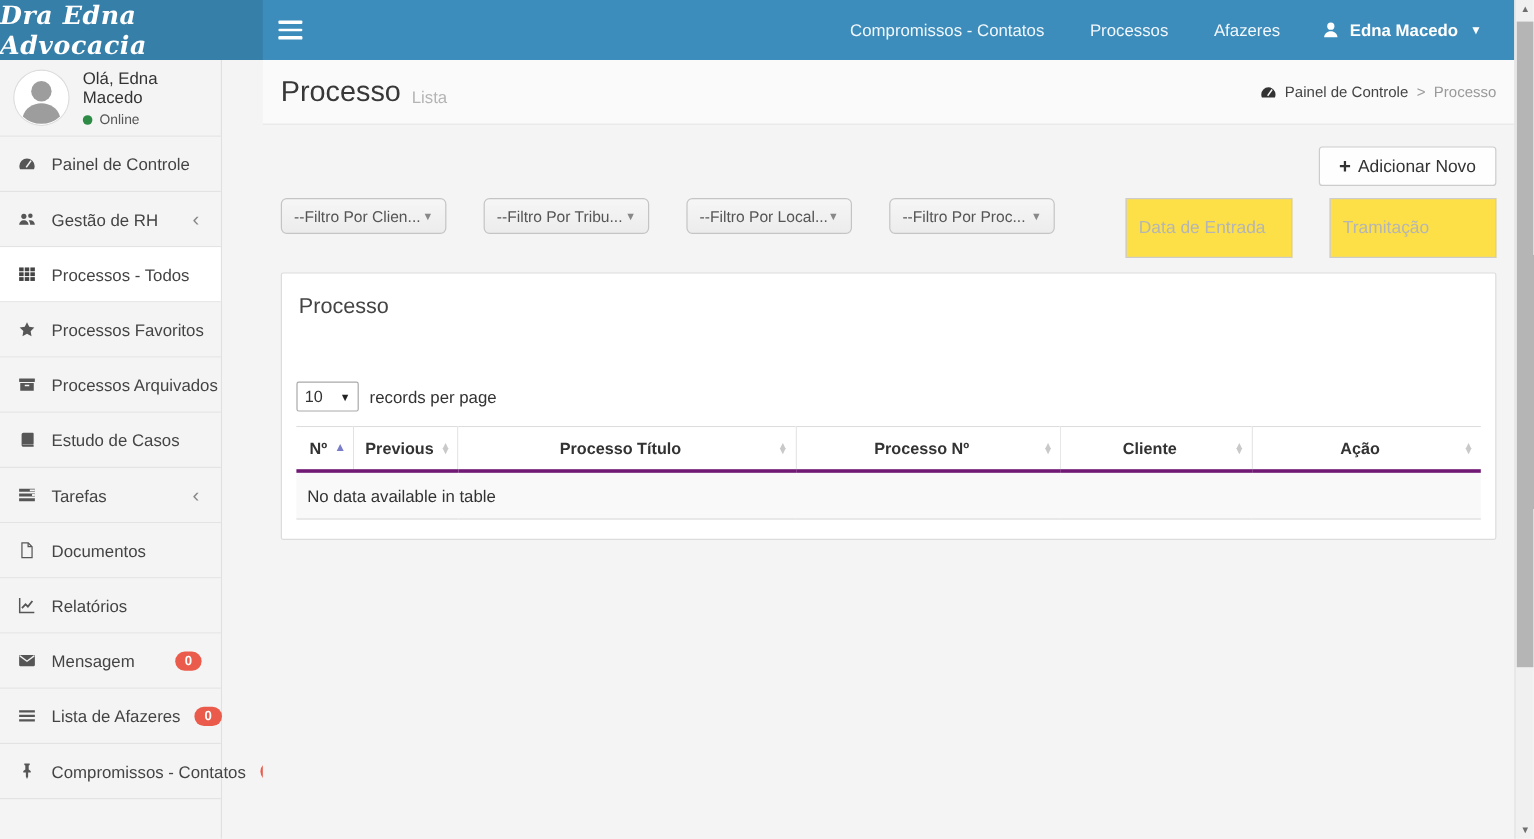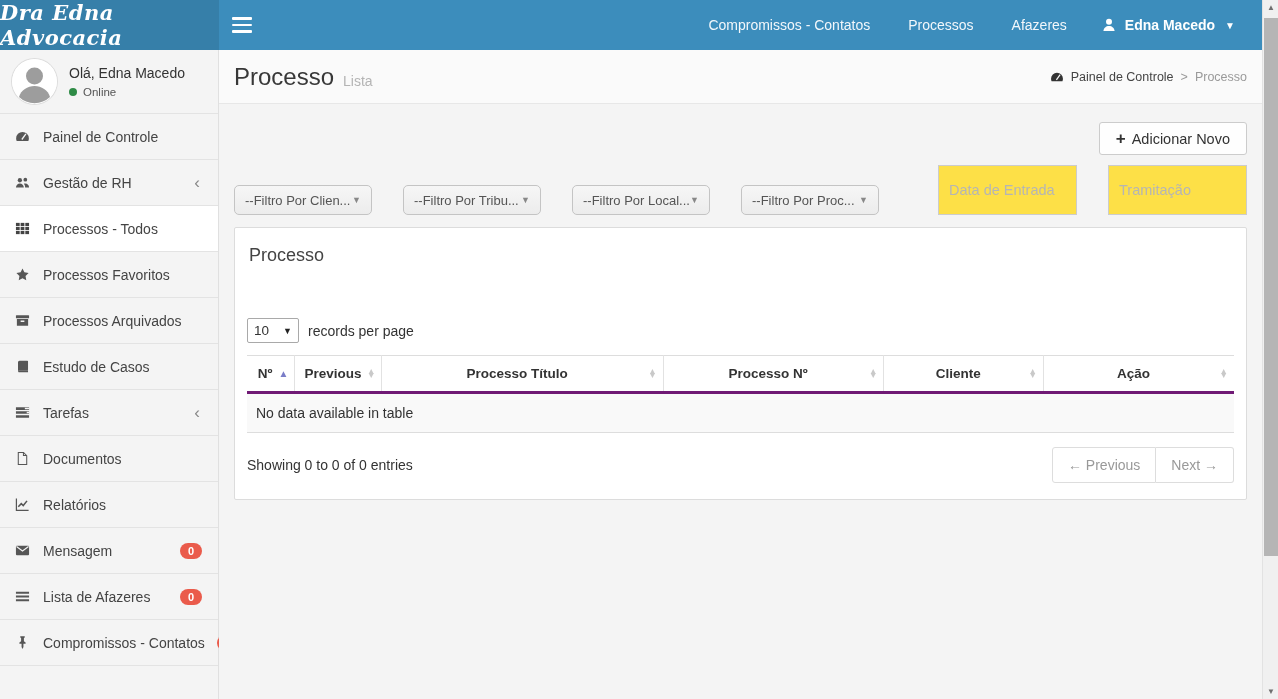--- a/index.html
+++ b/index.html
@@ -13,21 +13,21 @@
            font-family:"DejaVu Serif", serif; font-style:italic; font-weight:bold; font-size:21px; letter-spacing:.5px; }
   .hamburger { width:46px; display:flex; flex-direction:column; align-items:center; justify-content:center; gap:4px; cursor:pointer; }
   .hamburger span { display:block; width:20px; height:2.5px; background:#fff; border-radius:1px; }
   .nav-right { margin-left:auto; display:flex; align-items:stretch; padding-right:12px; }
   .nav-link { display:flex; align-items:center; padding:0 19px; color:#f2f7fb; font-size:14px; cursor:pointer; }
   .nav-user { display:flex; align-items:center; gap:8px; padding:0 15px; color:#fff; font-size:14px; font-weight:bold; cursor:pointer; }
   .nav-user svg { width:16px; height:16px; }
   .caret { font-size:10px; color:#fff; margin-left:2px; }
 
   
-  .sidebar { position:absolute; top:50px; left:0; width:219px; height:649px; background:#f4f4f4; border-right:1px solid #e0e0e0; }
+  .sidebar { position:absolute; top:50px; left:0; width:185px; height:649px; background:#f4f4f4; border-right:1px solid #e0e0e0; }
   .user-panel { height:64px; display:flex; align-items:center; gap:12px; padding:0 12px; border-bottom:1px solid #e3e3e3; }
   .avatar { width:45px; height:45px; border-radius:50%; overflow:hidden; box-shadow:0 0 0 1px #ddd; background:#fff; flex:0 0 45px; }
   .u-name { font-size:14px; color:#333; margin-bottom:5px; }
   .u-status { font-size:11.5px; color:#555; display:flex; align-items:center; gap:6px; }
   .dot { width:8px; height:8px; border-radius:50%; background:#2e8b46; display:inline-block; }
   .s-item { height:46px; display:flex; align-items:center; gap:12px; padding:0 14px; border-bottom:1px solid #e3e3e3; font-size:14px; color:#444; cursor:pointer; background:#f4f4f4; }
   .s-item.active { background:#fff; }
   .s-ic { width:17px; display:flex; justify-content:center; flex:0 0 17px; }
   .s-ic svg { width:15px; height:15px; fill:#565656; }
   .s-lbl { flex:1; white-space:nowrap; }
@@ -41,21 +41,21 @@
   .page-sub { font-size:14px; color:#b4b4b4; margin-left:9px; padding-top:8px; }
   .breadcrumb { margin-left:auto; display:flex; align-items:center; gap:7px; font-size:12.5px; color:#444; }
   .breadcrumb svg { width:14px; height:14px; fill:#333; }
   .bc-sep, .bc-current { color:#9a9a9a; }
 
   .content { padding:18px 15px 0 15px; }
   .addnew-row { display:flex; justify-content:flex-end; }
   .btn-addnew { background:#fefefe; border:1px solid #ccc; border-radius:3px; height:33px; padding:0 16px; font-size:14.5px; color:#333; display:flex; align-items:center; gap:6px; cursor:pointer; }
   .btn-addnew .plus { font-weight:bold; font-size:17px; }
 
-  .filter-row { display:flex; align-items:flex-end; margin-top:10px; }
+  .filter-row { display:flex; align-items:flex-start; margin-top:10px; }
   .filter-btn { width:138px; height:30px; margin-right:31px; background:linear-gradient(#f6f6f6,#ececec); border:1px solid #c4c4c4; border-radius:5px; display:flex; align-items:center; justify-content:space-between; padding:0 10px; font-size:13px; color:#555; cursor:pointer; }
   .filter-btn .fcaret { font-size:9px; color:#888; }
   .filter-input { width:139px; height:50px; border:1px solid #ccc; background:#fde047; padding:0 10px; font-size:14.5px; color:#333; font-family:"Liberation Sans", sans-serif; margin-right:31px; }
   .filter-input::placeholder { color:#b5b5b5; }
   .filter-input:last-child { margin-right:0; }
   .filter-spacer { flex:1; }
 
   .panel { margin-top:12px; background:#fff; border:1px solid #dcdcdc; border-radius:2px; padding:13px 12px 16px 12px; }
   .panel-title { font-size:18px; color:#444; margin:4px 0 52px 2px; }
   .controls { display:flex; align-items:center; margin-bottom:12px; }
@@ -362,27 +362,20 @@
               </th>
             </tr>
           </thead>
           <tbody>
             <tr class="empty-row">
               <td colspan="6">No data available in table</td>
             </tr>
           </tbody>
         </table>
 
-        <div class="foot">
-          <span class="info">Showing 0 to 0 of 0 entries</span>
-          <div class="pager">
-            <div class="page-btn prev">← Previous</div>
-            <div class="page-btn next">Next →</div>
-          </div>
-        </div>
       </div>
     </div>
   </div>
 
   <div class="scrollbar">
     <div class="sb-arrow sb-up">▲</div>
     <div class="sb-thumb"></div>
     <div class="sb-arrow sb-down">▼</div>
   </div>
 

